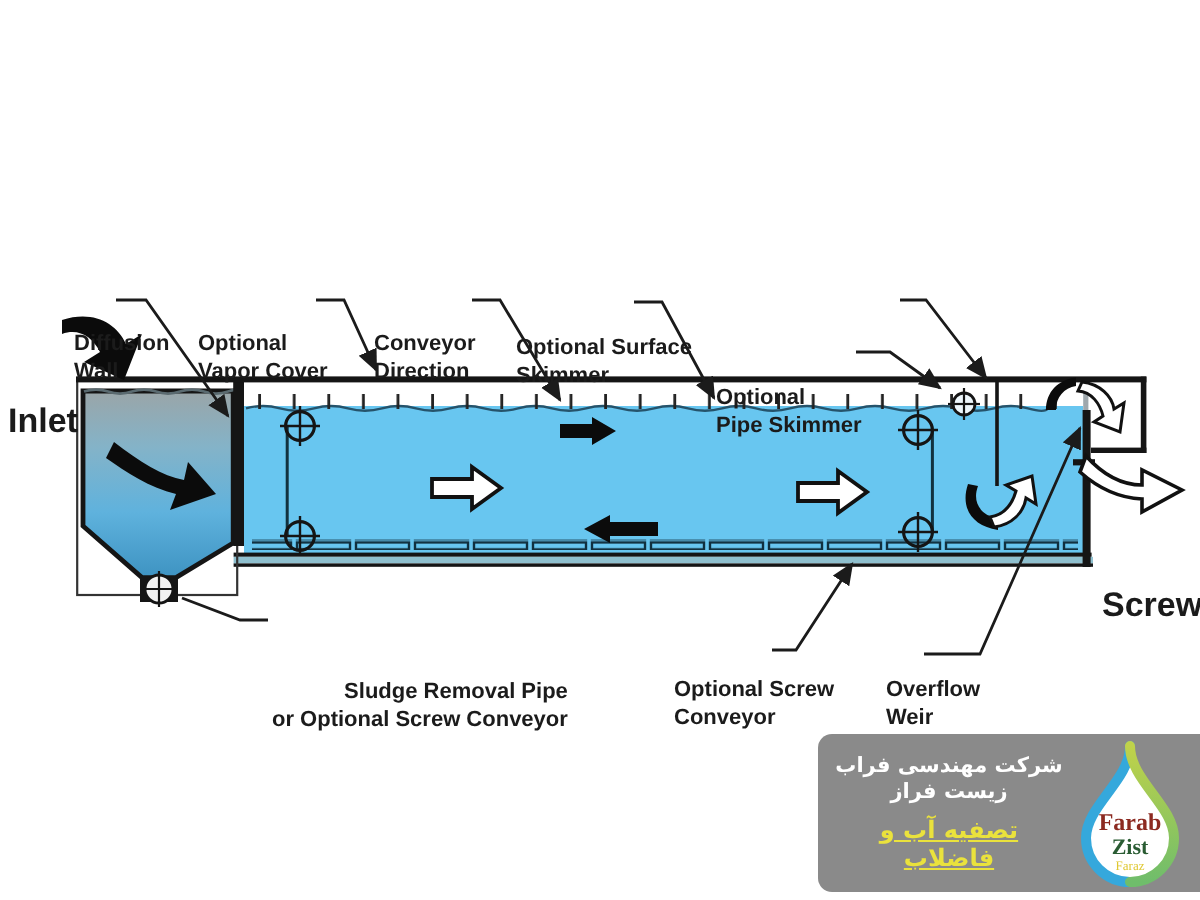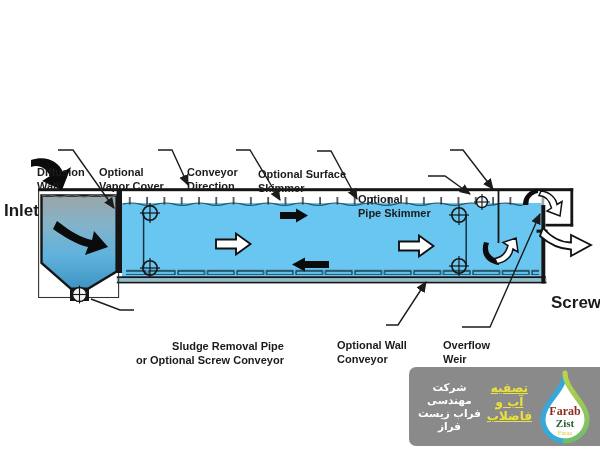--- a/index.html
+++ b/index.html
@@ -5,21 +5,21 @@
   html,body{margin:0;padding:0;background:#fff;}
   #stage{position:relative;width:600px;height:450px;background:#fff;overflow:hidden;
          font-family:"Liberation Sans",sans-serif;}
   .label{position:absolute;font:600 11px/13.5px "Liberation Sans",sans-serif;
          color:#1b1b1b;white-space:pre-line;letter-spacing:0;margin-top:37px;}
   .label.big{font-size:17px;line-height:14px;}
   #diagram{position:absolute;left:0;top:0;}
   .watermark{position:absolute;left:409px;top:367px;width:191px;height:79px;
              background:#8a8a8a;border-radius:7px 0 0 7px;
              display:flex;align-items:center;}
-  .wm-text{flex:1;padding:4px 2px 4px 8px;display:flex;flex-direction:row;gap:5px;}
+  .wm-text{flex:1;padding:4px 2px 4px 8px;display:flex;flex-direction:column;gap:5px;}
   .wm-line1{direction:rtl;text-align:center;color:#ffffff;
             font:600 10.5px/13px "DejaVu Sans",sans-serif;}
   .wm-line2{direction:rtl;text-align:center;color:#eae23c;
             font:700 12px/14px "DejaVu Sans",sans-serif;text-decoration:underline;}
   .wm-logo{width:62px;height:74px;margin-right:4px;flex:0 0 auto;}
 </style>
 </head>
 <body>
 
 <div id="stage">
@@ -154,21 +154,21 @@
   <div class="label" style="left:99px;top:129px;">Optional
 Vapor Cover</div>
   <div class="label" style="left:187px;top:129px;">Conveyor
 Direction</div>
   <div class="label" style="left:258px;top:131px;">Optional Surface
 Skimmer</div>
   <div class="label" style="left:358px;top:156px;">Optional
 Pipe Skimmer</div>
   <div class="label" style="left:136px;top:303px;text-align:right;">Sludge Removal Pipe
 or Optional Screw Conveyor</div>
-  <div class="label" style="left:337px;top:302px;">Optional Wall
+  <div class="label" style="left:337px;top:302px;">Optional Screw
 Conveyor</div>
   <div class="label" style="left:443px;top:302px;">Overflow
 Weir</div>
   <div class="label big" style="left:551px;top:259px;">Screw</div>
 
   <div class="watermark">
     <div class="wm-text">
       <div class="wm-line1">شرکت مهندسی فراب زیست فراز</div>
       <div class="wm-line2">تصفیه آب و فاضلاب</div>
     </div>

